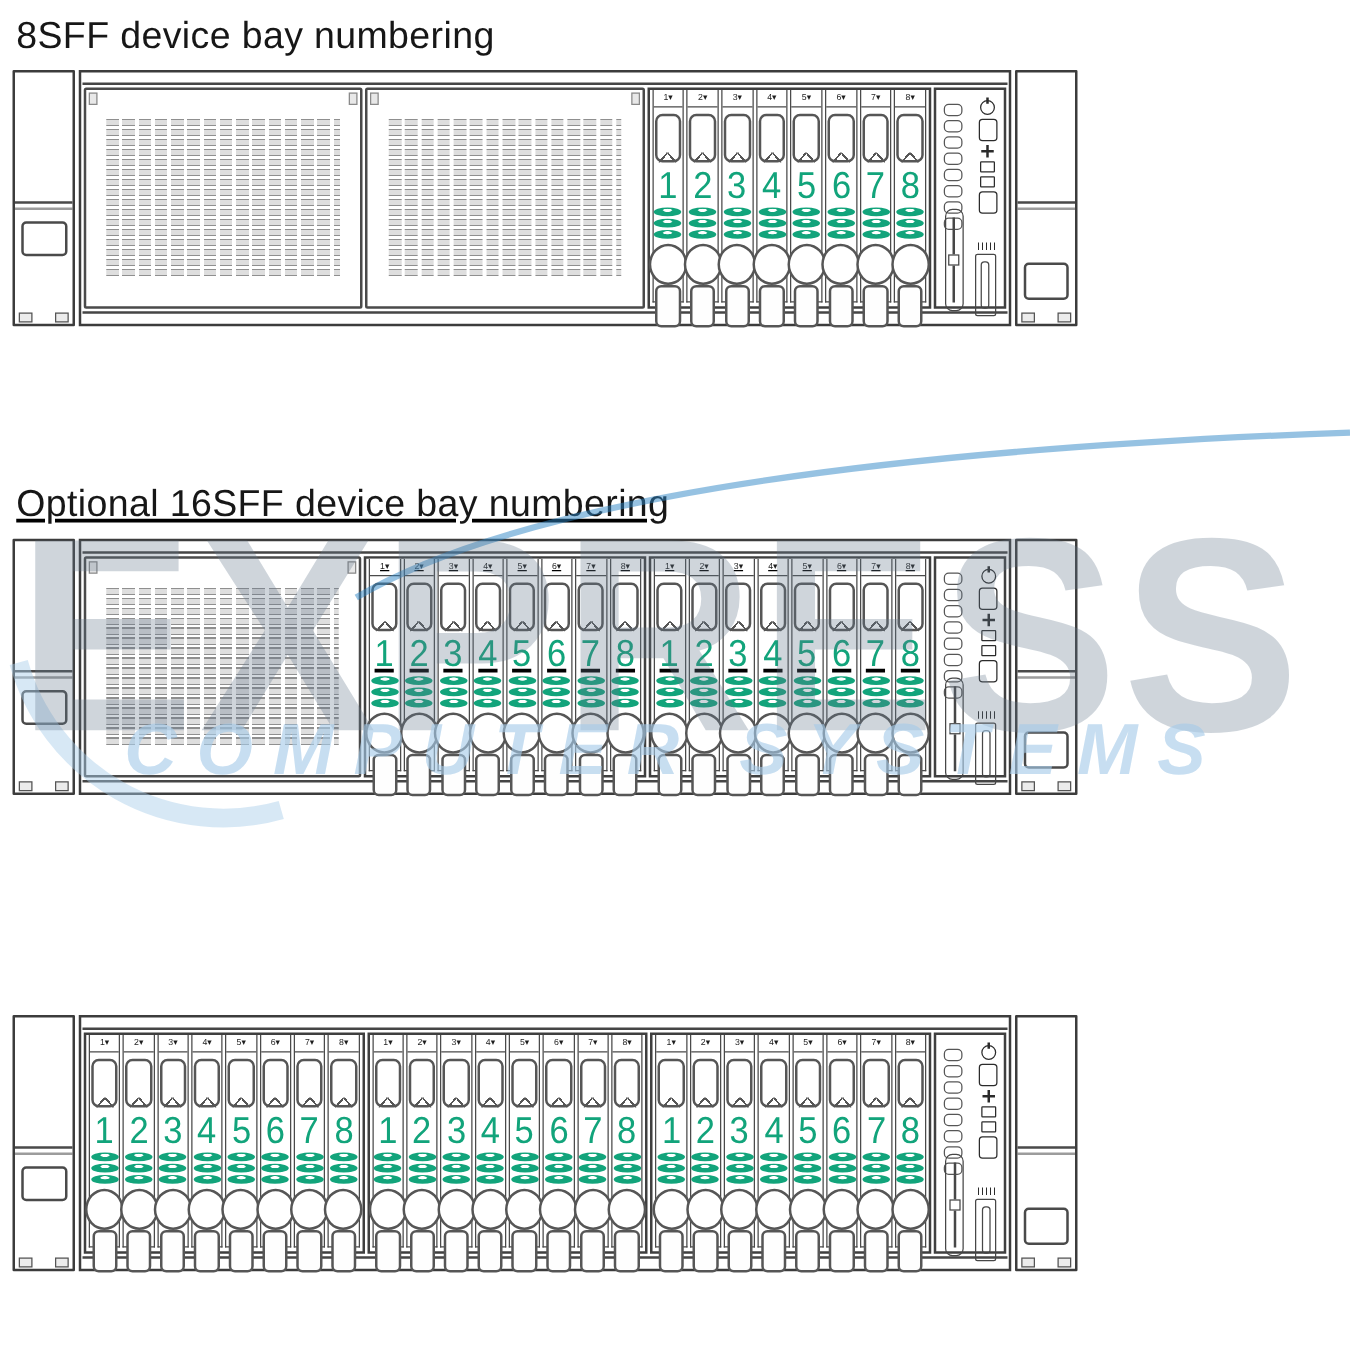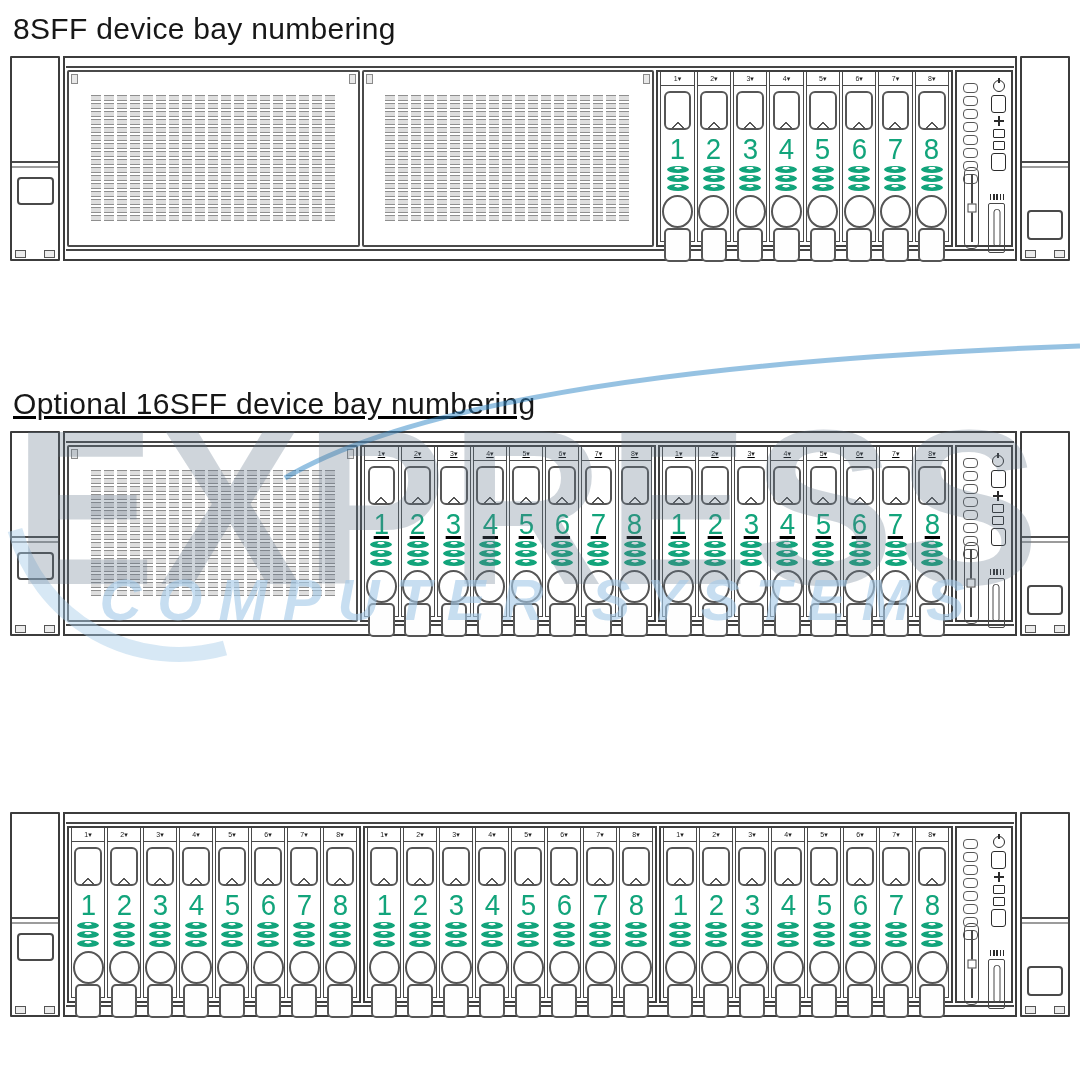--- a/index.html
+++ b/index.html
@@ -1,20 +1,20 @@
 <!DOCTYPE html>
 <html style="--c-accent_green: #12A47B; --c-line_dark: #3C3C3C; --c-grille_gray: #DEDEDE; --c-title_color: #171717; --c-watermark_text: #64788C; --c-watermark_light_blue: #A6CBE9; --c-watermark_swoosh: #2E86C6;"><head>
 <meta charset="utf-8">
 <style>
   html,body{margin:0;padding:0;background:#ffffff;width:1080px;height:1080px;
     font-family:"Liberation Sans",sans-serif;overflow:hidden;position:relative;}
   .canvas{position:absolute;inset:0;background:#fff;}
 
   
-  .figure{position:absolute;left:10px;width:1060px;}
+  .figure{position:absolute;left:10px;width:852px;}
   .fig-0{top:12px;} .fig-1{top:387px;text-decoration:underline;} .fig-2{top:812px;}
   .fig-title{margin:0 0 10px 3px;font-size:30px;font-weight:400;color:#171717;letter-spacing:.3px;}
 
   
   .server{height:205px;display:flex;align-items:stretch;}
   .ear{width:46px;flex:none;border:2px solid #3c3c3c;background:#fff;position:relative;border-radius:1px;}
   .ear.left{margin-right:3px;} .ear.right{margin-left:3px;}
   .ear-div{position:absolute;top:103px;left:0;right:0;height:2px;background:#4a4a4a;box-shadow:0 5px 0 rgba(74,74,74,.55);}
   .ear-btn{position:absolute;top:119px;left:5px;width:33px;height:24px;border:2px solid #4a4a4a;border-radius:4px;background:#fff;}
   .ear-box{position:absolute;bottom:19px;left:50%;transform:translateX(-50%);width:32px;height:26px;border:2px solid #4a4a4a;border-radius:4px;background:#fff;}

